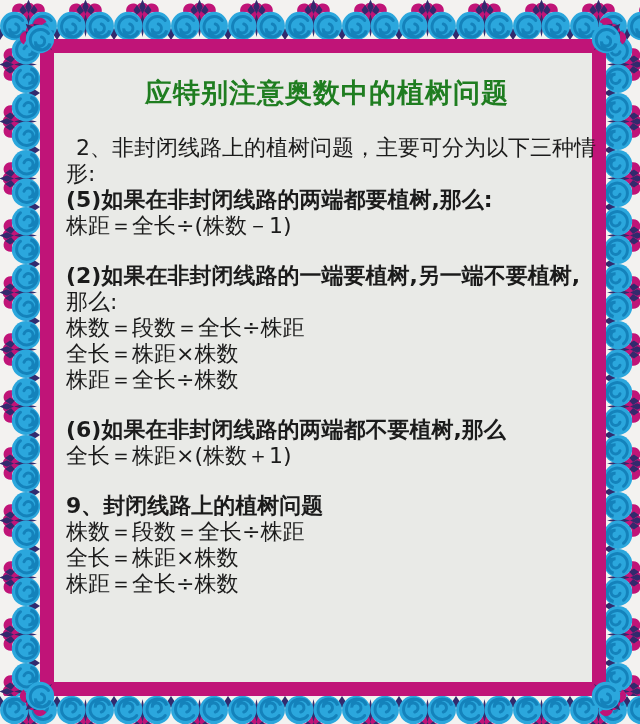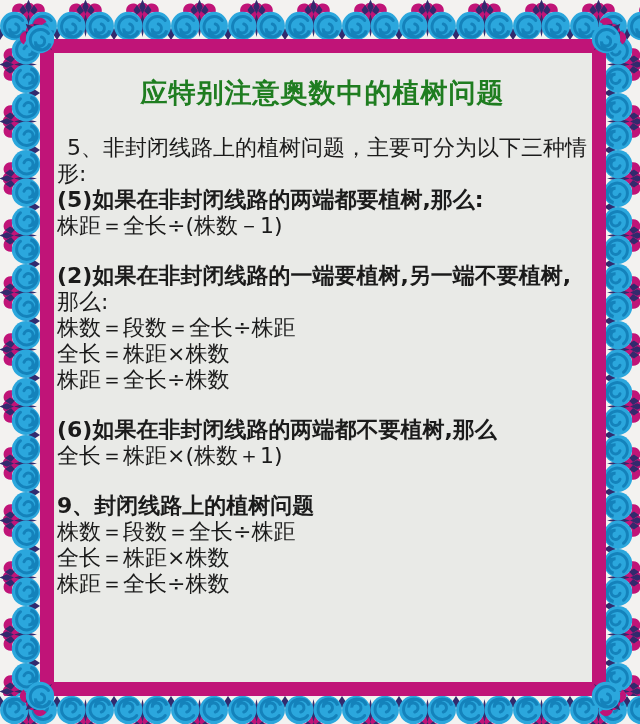--- a/index.html
+++ b/index.html
@@ -16,21 +16,21 @@
   .corner{position:absolute;z-index:3;display:block;}
   .corner.tl{left:10px;top:8px;}
   .corner.tr{left:576px;top:8px;}
   .corner.bl{left:10px;top:664px;}
   .corner.br{left:576px;top:664px;}
   .frame{
     position:absolute;left:40px;top:39px;width:566px;height:657px;
     box-sizing:border-box;border:14px solid #c01478;background:#e9eae7;
     z-index:2;
   }
-  .content{padding:10px 4px 0 3px;}
+  .content{padding:10px 4px 0 12px;}
   .title{
     font-size:27px;font-weight:bold;color:#1f7d20;
     text-align:center;margin:12px 0 24px 0;letter-spacing:1px;
     white-space:nowrap;
   }
   .section{margin:0 0 24px 0;}
   .line{
     font-size:22px;line-height:26px;color:#1b1b1b;white-space:nowrap;
   }
   .line.bold{font-weight:bold;}
@@ -108,21 +108,21 @@
     <use href="#crown" transform="translate(44,46) rotate(135)"></use>
     <use href="#swirl-circle" transform="translate(30,32)"></use>
   </svg>
 
   <div class="frame">
     <div class="content">
 
       <div class="title">应特别注意奥数中的植树问题</div>
 
       <div class="section">
-        <div class="line indent1">5、非封闭线路上的植树问题，主要可分为以下三种情</div>
+        <div class="line indent1">2、非封闭线路上的植树问题，主要可分为以下三种情</div>
         <div class="line">形:</div>
         <div class="line bold">(5)如果在非封闭线路的两端都要植树,那么:</div>
         <div class="line">株距＝全长÷(株数－1)</div>
       </div>
 
       <div class="section">
         <div class="line bold">(2)如果在非封闭线路的一端要植树,另一端不要植树,</div>
         <div class="line">那么:</div>
         <div class="line">株数＝段数＝全长÷株距</div>
         <div class="line">全长＝株距×株数</div>

